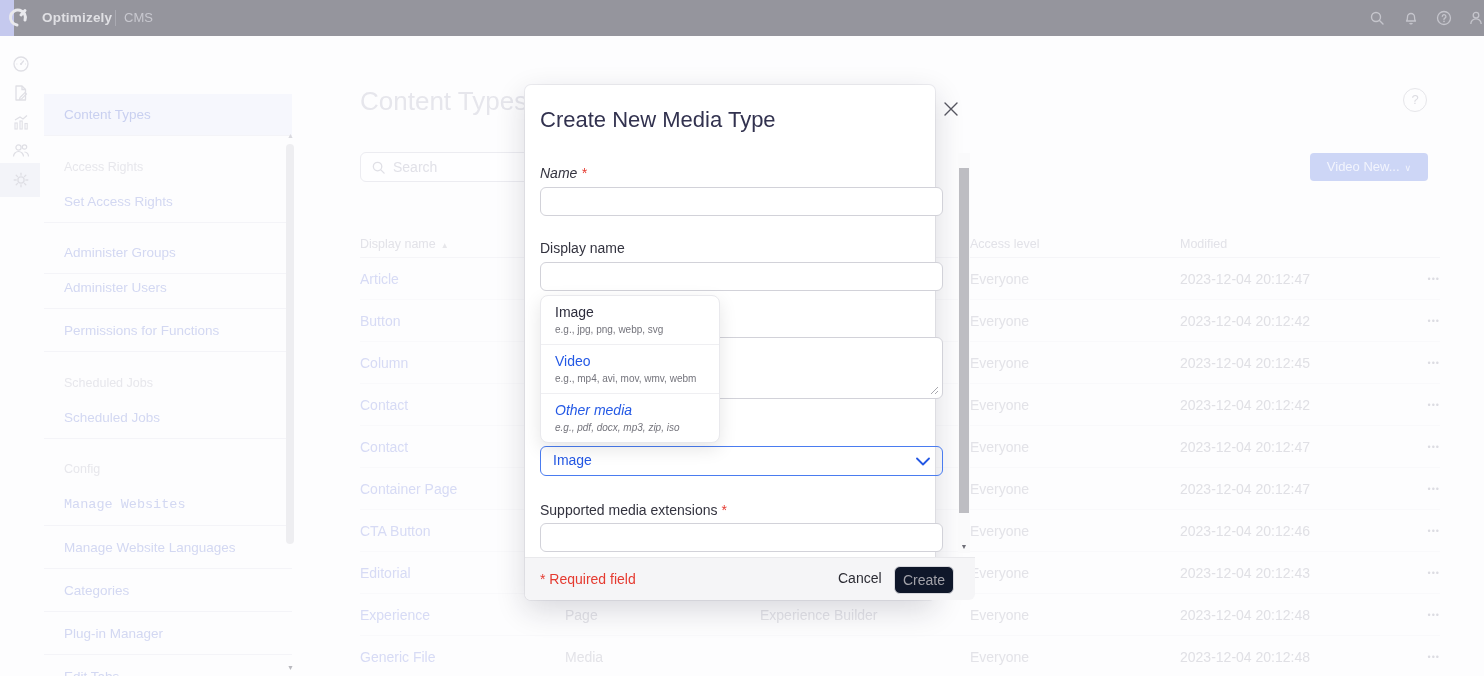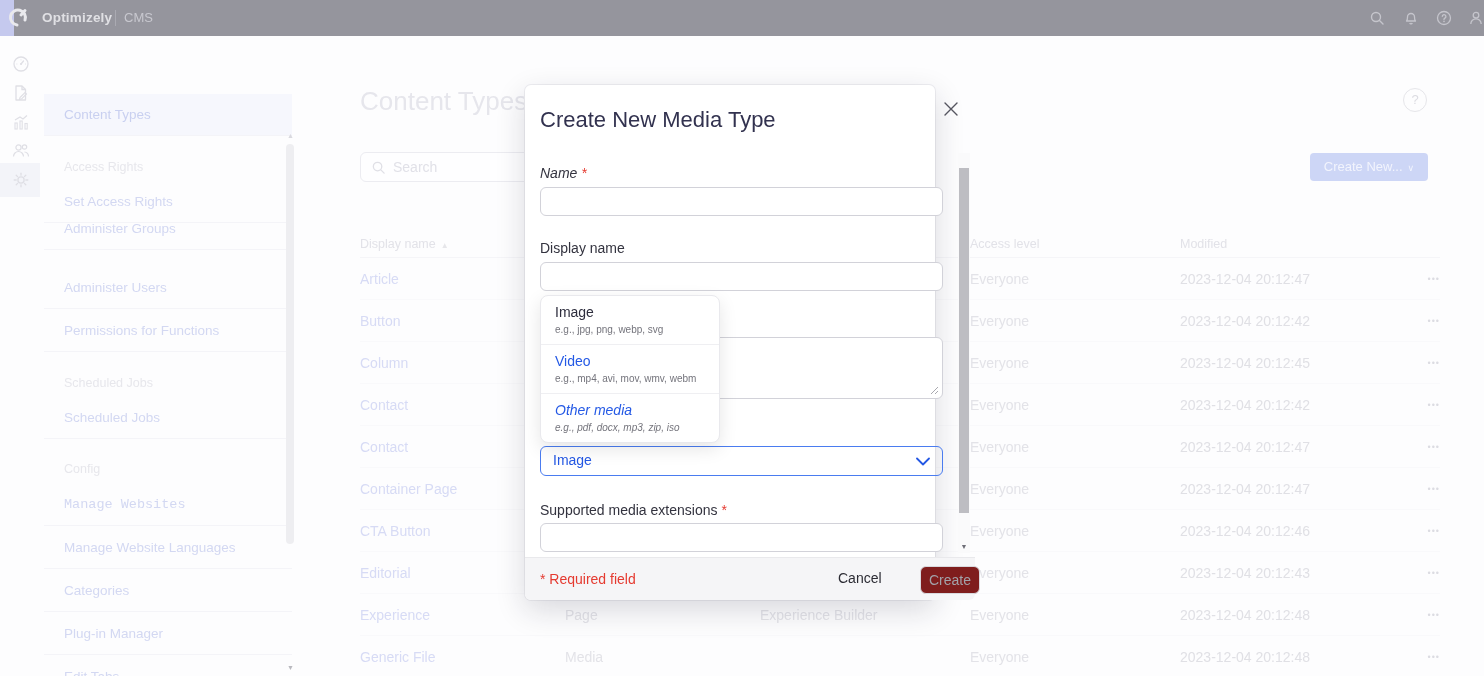--- a/index.html
+++ b/index.html
@@ -80,21 +80,21 @@
   .dd-item { padding:8px 14px 9px 14px; border-bottom:1px solid #efeff2; cursor:pointer; }
   .dd-item:last-child { border-bottom:none;font-style:italic; }
   .dd-title { font-size:14px; color:#2459e5; }
   .dd-item.current .dd-title { color:#2d2d3d; }
   .dd-hint { font-size:10px; color:#74747c; margin-top:4px; }
   
   #m-footer { left:0; top:472px; width:450px; height:43px; background:#f5f5f7;
     border-top:1px solid #e9e9ec; border-radius:0 0 6px 6px; }
   #required-note { left:15px; top:13px; font-size:14px; color:#e53a30; }
   #cancel-btn { left:313px; top:12px; font-size:14px; color:#2c2c34; cursor:pointer; }
-  #create-btn { left:395px; top:8px; width:60px; height:28px; background:#7f1d1d;
+  #create-btn { left:369px; top:8px; width:60px; height:28px; background:#0f172a;
     border:1px solid #d9d9de; border-radius:6px; color:#a2a2a9; font-size:14px;
     text-align:center; line-height:26px; }
 </style>
 </head>
 <body>
 
 <div id="app">
 
   <div id="topbar" class="abs">
     <div id="logo-strip" class="abs"></div>
@@ -184,21 +184,21 @@
             </g>
           </svg>
       </div>
     </div>
 
     <div id="settings-heading" class="abs">Settings</div>
 
     <div class="abs side-link selected" style="top:58px;">Content Types</div>
     <div class="abs side-section" style="top:124px;">Access Rights</div>
     <div class="abs side-link" style="top:145px;">Set Access Rights</div>
-    <div class="abs side-link" style="top:172px;">Administer Groups</div>
+    <div class="abs side-link" style="top:196px;">Administer Groups</div>
     <div class="abs side-link" style="top:231px;">Administer Users</div>
     <div class="abs side-link" style="top:274px;">Permissions for Functions</div>
     <div class="abs side-section" style="top:340px;">Scheduled Jobs</div>
     <div class="abs side-link" style="top:361px;">Scheduled Jobs</div>
     <div class="abs side-section" style="top:426px;">Config</div>
     <div class="abs side-link" style="top:448px;font-family:Liberation Mono, monospace;">Manage Websites</div>
     <div class="abs side-link" style="top:491px;">Manage Website Languages</div>
     <div class="abs side-link" style="top:534px;">Categories</div>
     <div class="abs side-link" style="top:577px;">Plug-in Manager</div>
     <div class="abs side-link" style="top:620px;">Edit Tabs</div>
@@ -213,21 +213,21 @@
 
   <div id="search-box" class="abs">
     <svg viewBox="0 0 16 16">
         <circle cx="7" cy="7" r="4.5" fill="none" stroke="currentColor" stroke-width="1.4"></circle>
         <path d="M10.5 10.5 L14 14" stroke="currentColor" stroke-width="1.4" stroke-linecap="round"></path>
       </svg>
     <span id="search-placeholder">Search</span>
   </div>
 
   <div id="create-new-btn" class="abs">
-    <span>Create New...</span><span class="chev">∨</span>
+    <span>Video New...</span><span class="chev">∨</span>
   </div>
 
   <div id="table" class="abs">
     <div id="thead" class="trow">
       <div><span>Display name</span><span class="sort">▲</span></div>
       <div></div>
       <div></div>
       <div>Access level</div>
       <div>Modified</div>
       <div></div>

